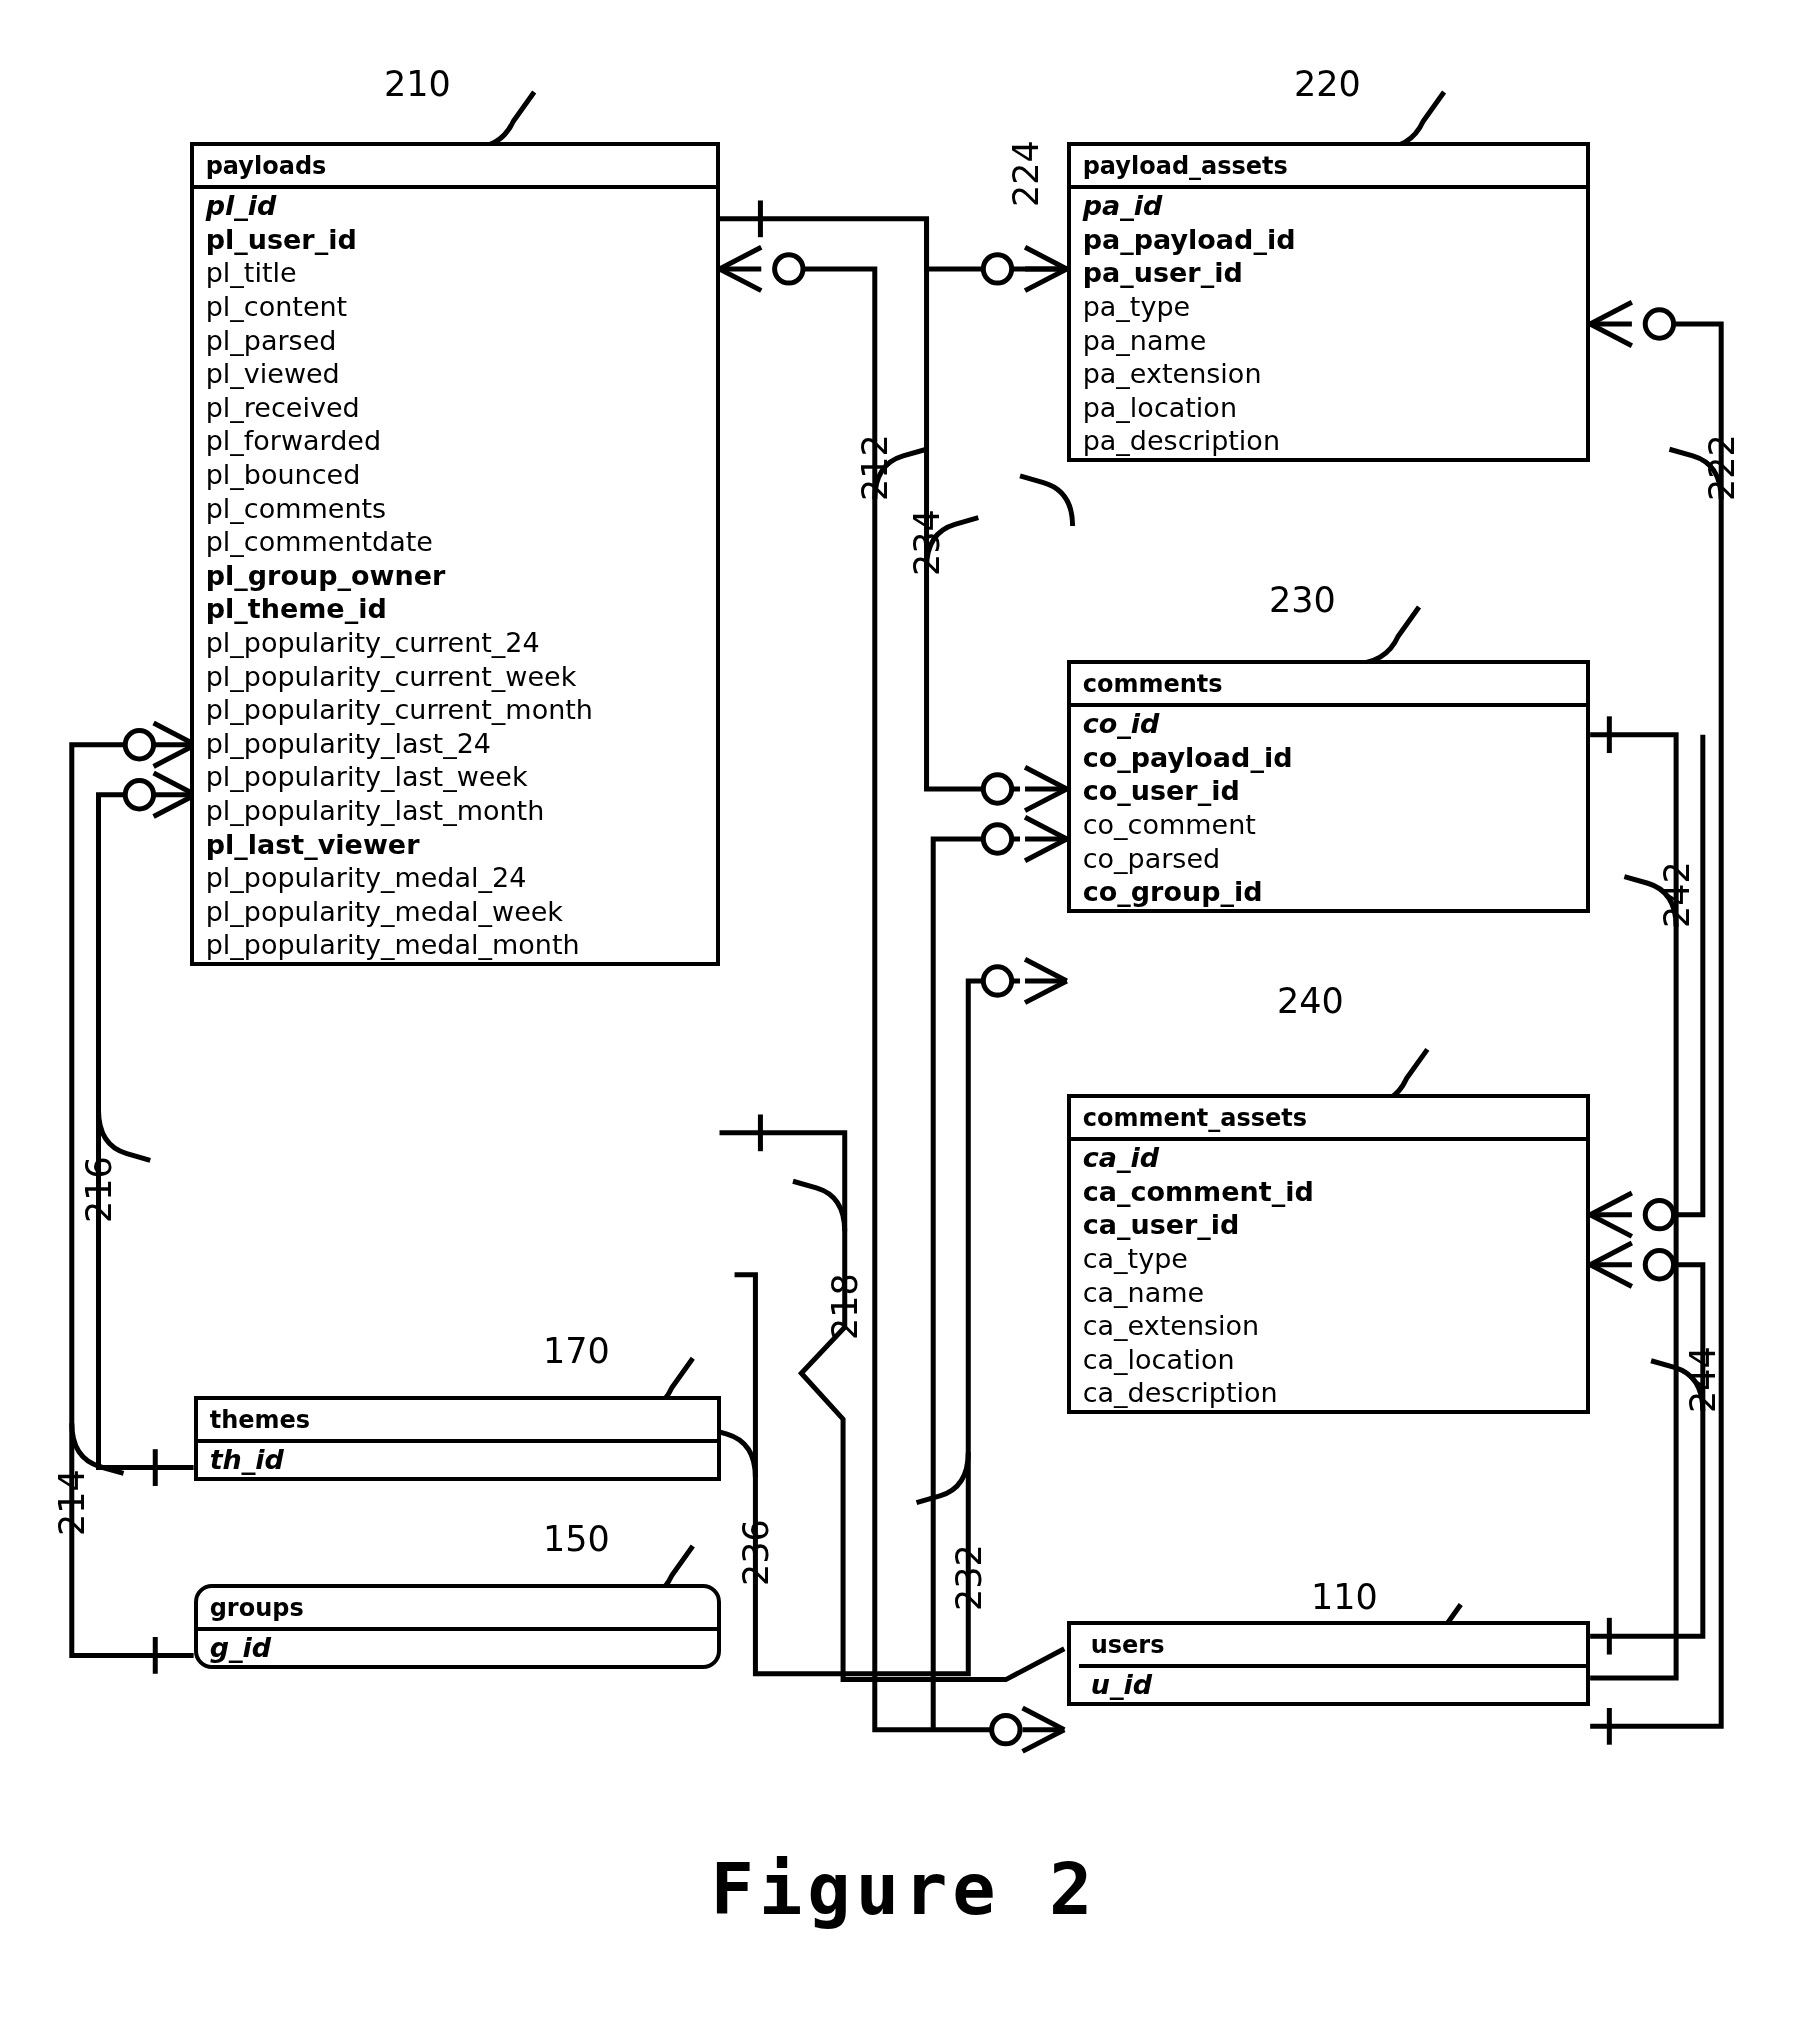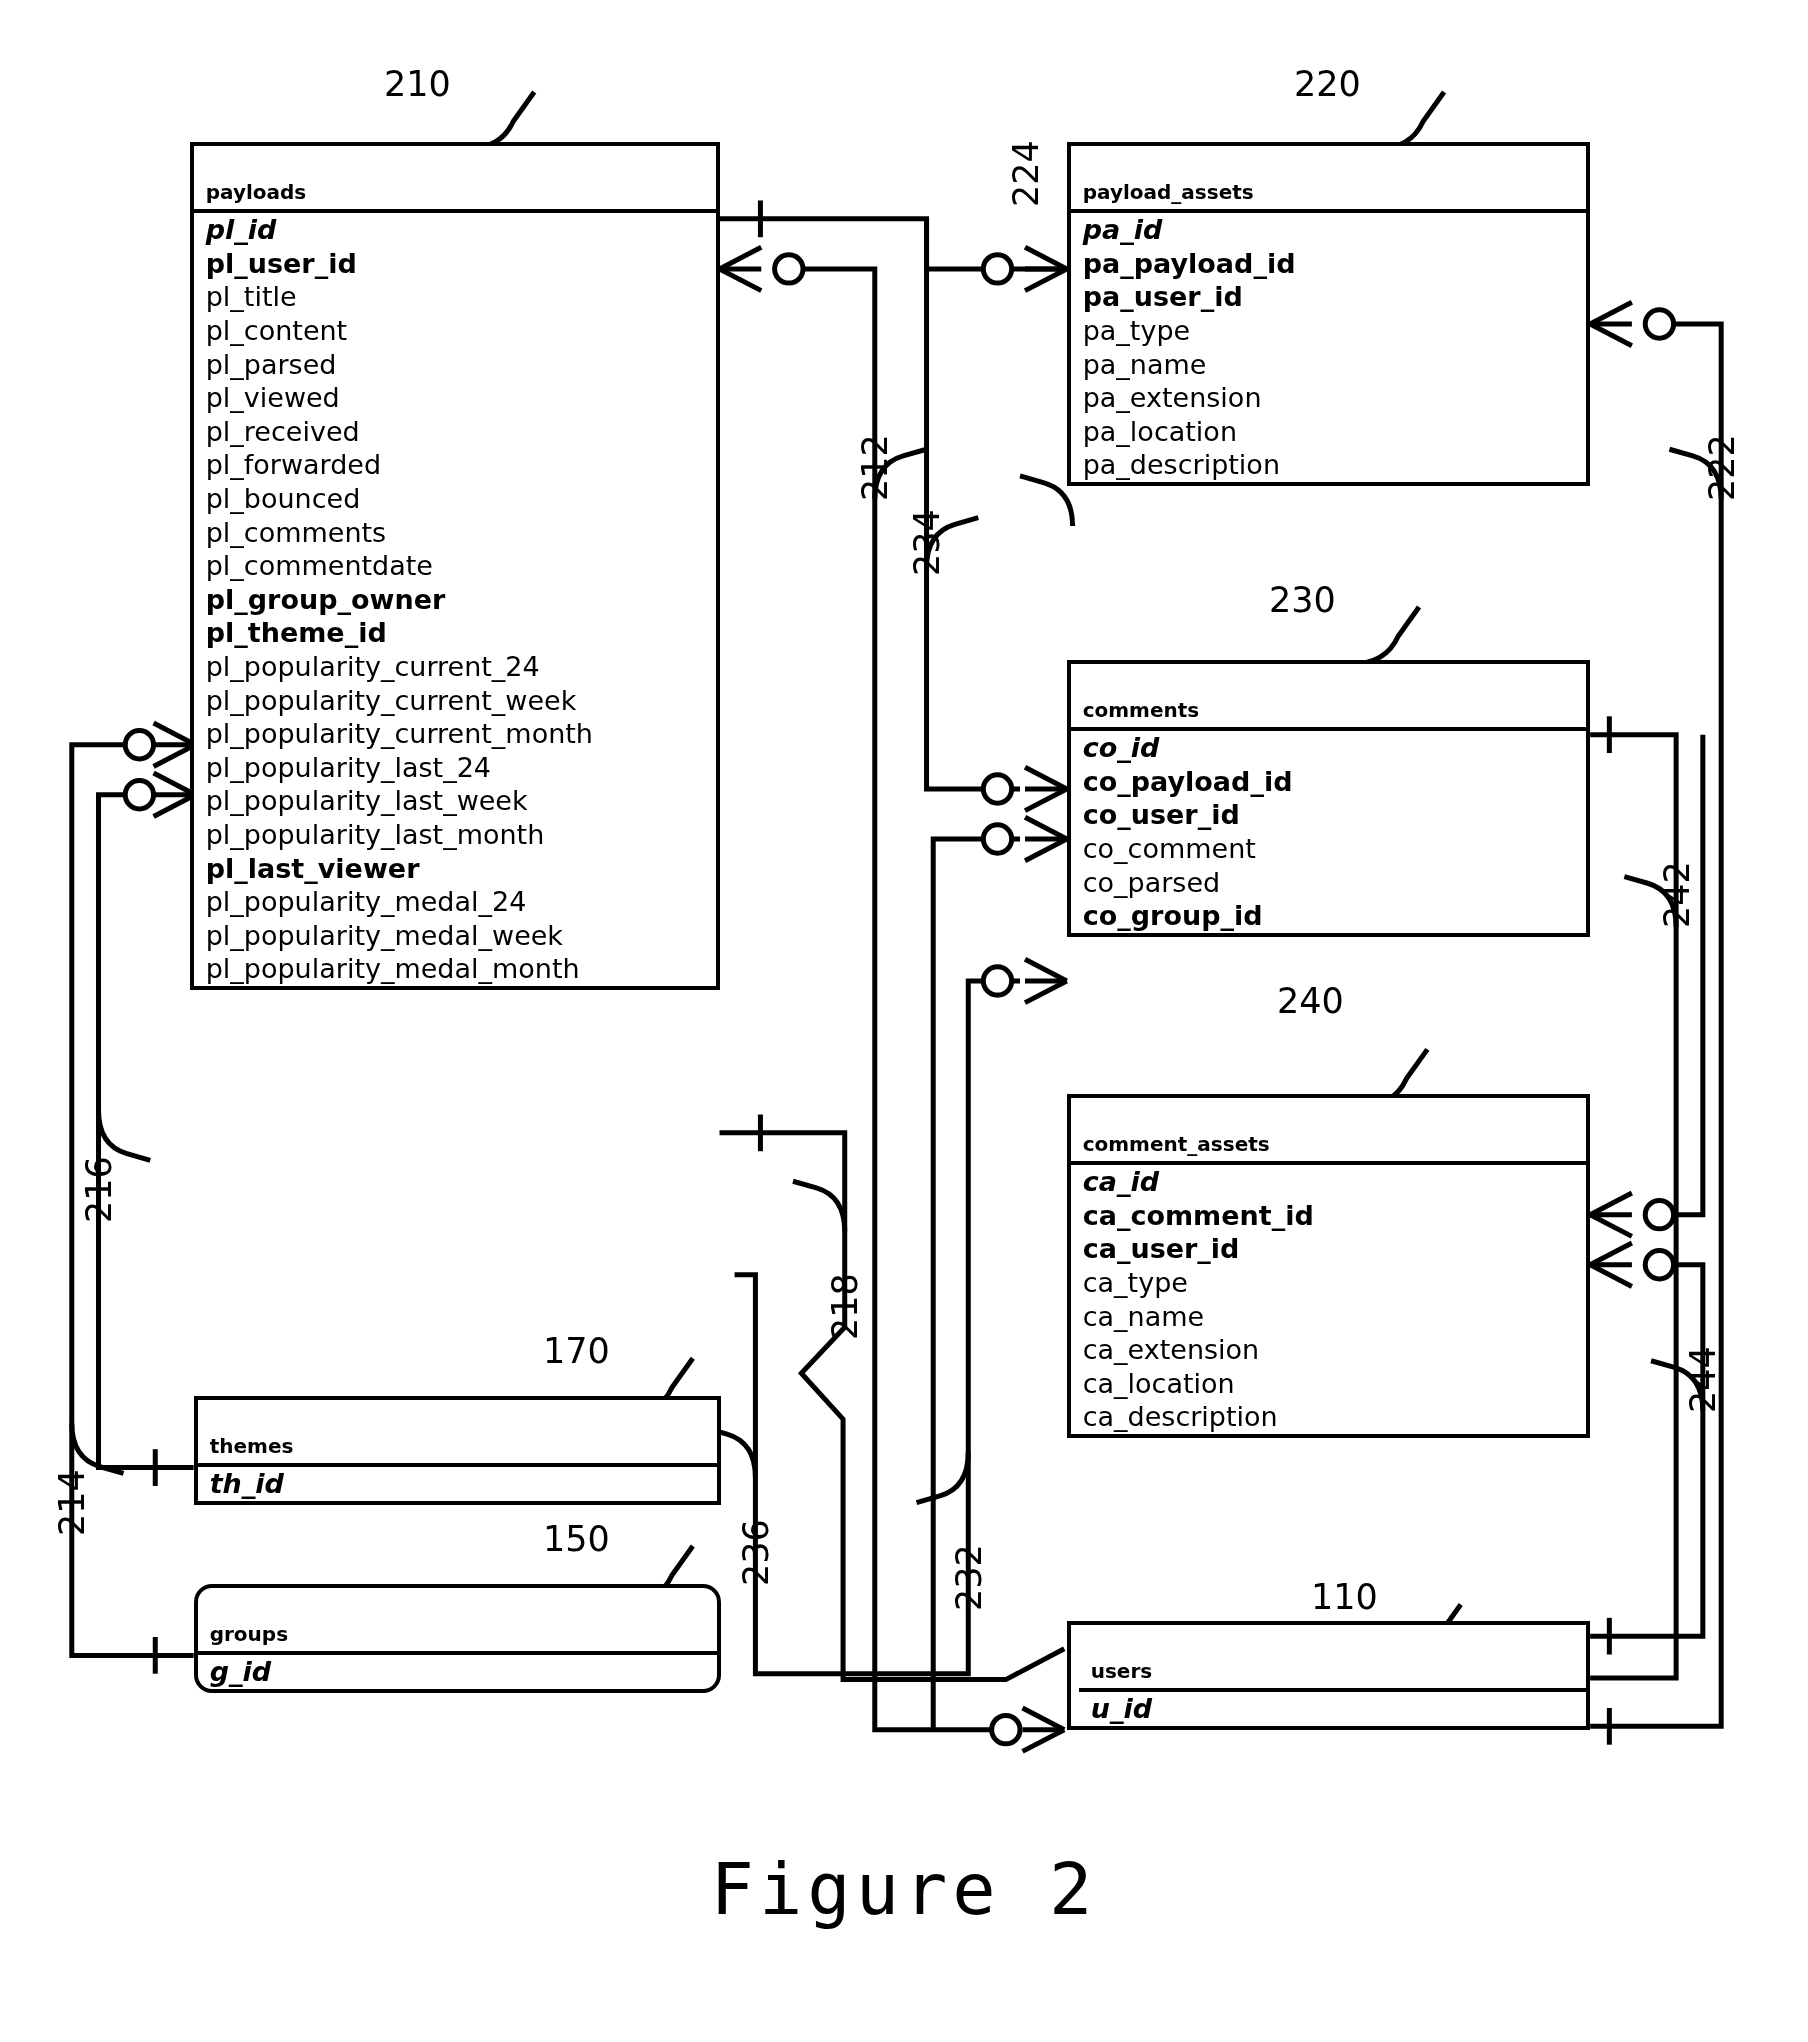--- a/index.html
+++ b/index.html
@@ -23,26 +23,25 @@
   }
   
   .table {
     position: absolute;
     border: 4.2px solid #000;
     background: #fff;
     box-sizing: border-box;
   }
   .tbl-title {
     font-weight: bold;
-    font-size: 20px;
+    font-size: 24px;
     line-height: 1;
     padding: 7.5px 0 7.5px 11.7px;
     border-bottom: 4.2px solid #000;
     white-space: nowrap;
-    margin-top: 28px;
   }
   .tbl-fields {
     padding: 0;
   }
   .fld {
     font-size: 27px;
     line-height: 1;
     padding: 3.3px 0 3.3px 11.7px;
     white-space: nowrap;
   }
@@ -68,20 +67,21 @@
   #figure-caption {
     position: absolute;
     left: 0;
     top: 1853px;
     width: 1808px;
     text-align: center;
     font-family: "DejaVu Sans Mono", monospace;
     font-size: 72px;
     letter-spacing: 5px;
     line-height: 1;
+    font-weight: bold;
   }
 </style>
 </head>
 <body>
 
 <svg id="canvas" viewBox="0 0 2166 2446" xmlns="http://www.w3.org/2000/svg">
   <g fill="none" stroke="#000" stroke-width="6" stroke-linecap="butt" stroke-linejoin="miter">
 
     <path d="M 862 262 L 1110 262 L 1110 322 L 1222 322"></path>
 

